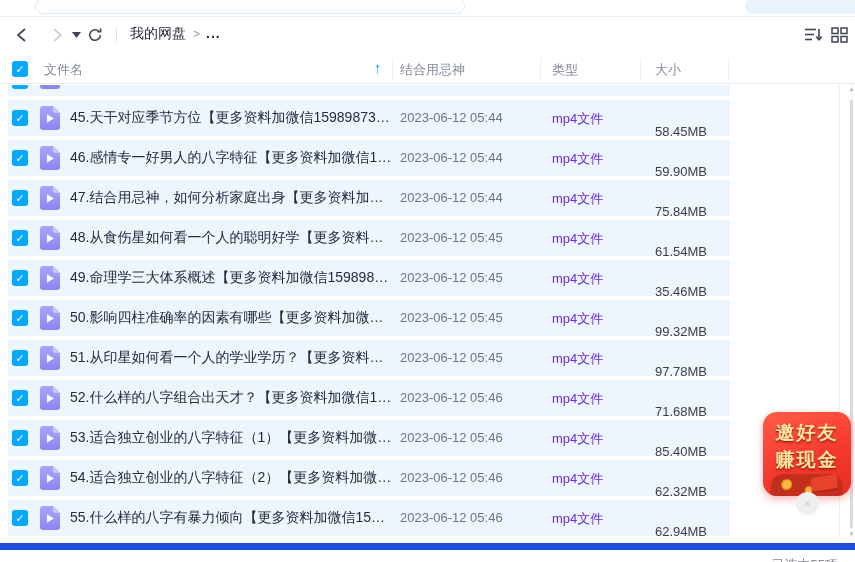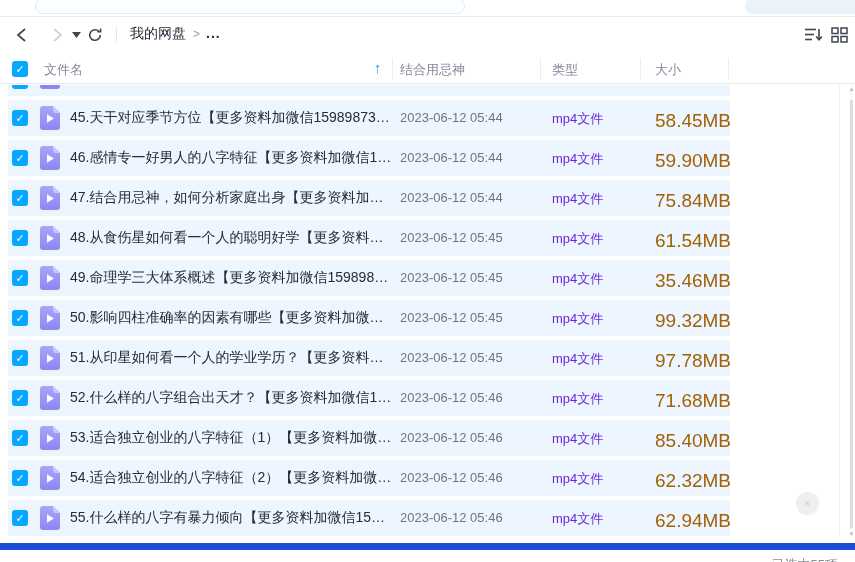--- a/index.html
+++ b/index.html
@@ -50,21 +50,21 @@
 
   
   .list { position:absolute; left:0; top:94px; width:855px; height:440px; }
   .row { position:absolute; left:8px; width:722px; height:36px; background:#edf6fe; cursor:pointer; }
   .row .cb { position:absolute; left:4px; top:10px; }
   .row .file-icon { position:absolute; left:32px; top:6px; width:20px; height:24px; }
   .fname { position:absolute; left:62px; top:9px; width:322px; font-size:14px; color:#262b38;
     white-space:nowrap; overflow:hidden; text-overflow:ellipsis; }
   .fdate { position:absolute; left:392px; top:10px; width:140px; font-size:13px; color:#6e7485; }
   .ftype { position:absolute; left:544px; top:10px; width:90px; font-size:13px; color:#6d28d9; }
-  .fsize { position:absolute; left:647px; top:10px; width:80px; font-size:19px; color:#a16207; }
+  .fsize { position:absolute; left:647px; top:24px; width:80px; font-size:13px; color:#404040; }
 
   
   .sb-border { position:absolute; left:839px; top:79px; width:1px; height:452px; background:#f0f0f0; }
   .sb-track { position:absolute; left:849px; top:78px; width:4px; height:453px; background:#fafafa; }
   .sb-thumb { position:absolute; left:850px; top:94px; width:3px; height:428px; background:#dcdcdc;
     border-radius:2px; cursor:pointer; }
   .sb-arrow { position:absolute; left:848px; width:7px; height:7px; font-size:7px; color:#b8b8b8;
     line-height:7px; text-align:center; cursor:pointer; }
   .sb-up { top:79px; } .sb-down { top:524px; }
 
@@ -403,19 +403,29 @@
       <span class="fsize">62.94MB</span>
     </div>
   </div>
 
   <div class="sb-border"></div>
   <div class="sb-track"></div>
   <span class="sb-arrow sb-up">▴</span>
   <div class="sb-thumb"></div>
   <span class="sb-arrow sb-down">▾</span>
 
+  <div class="promo">
+    <div class="promo-line promo-line1">邀好友</div>
+    <div class="promo-line promo-line2">赚现金</div>
+    <div class="promo-art">
+      <span class="coin coin1"></span>
+      <span class="coin coin2"></span>
+      <span class="coin coin3"></span>
+      <span class="envelope"></span>
+    </div>
+  </div>
   <div class="promo-close">×</div>
 
   <div class="statusbar">
     <span class="status-text">已选中55项</span>
   </div>
 
 </div>
 
 </body></html>

